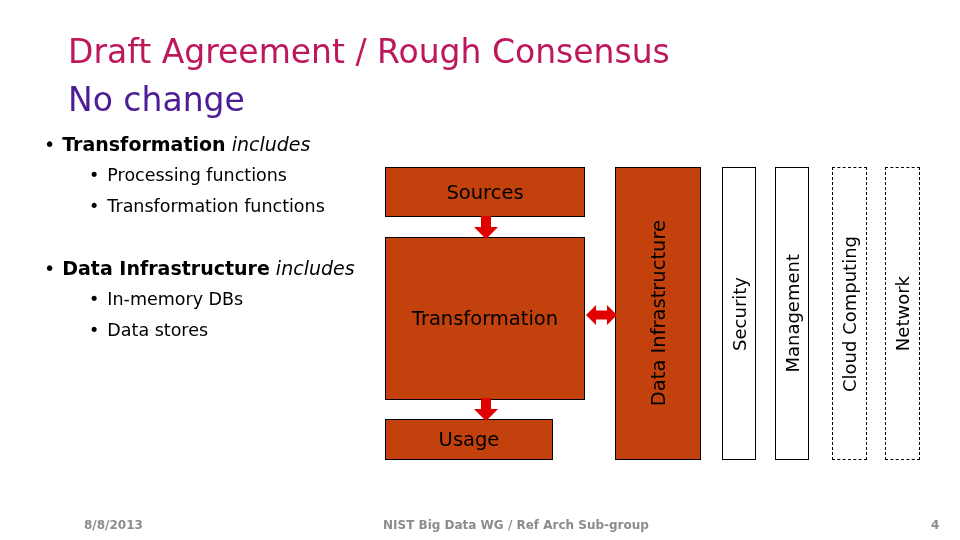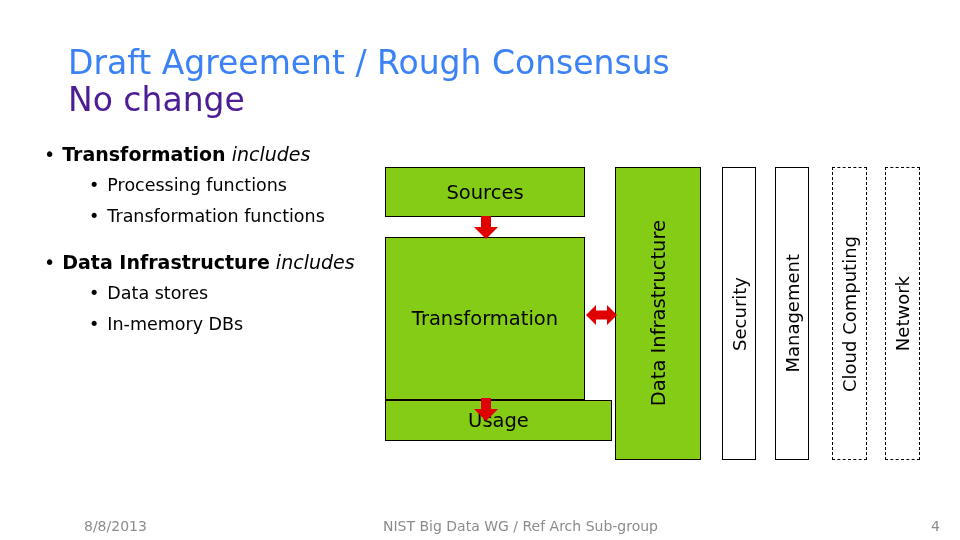--- a/index.html
+++ b/index.html
@@ -13,43 +13,43 @@
     position: relative;
     overflow: hidden;
     font-family: "DejaVu Sans", sans-serif;
     color: #000000;
   }
 
   
   #slide-title {
     position: absolute;
     left: 68px;
-    top: 41px;
+    top: 30px;
     width: 700px;
     font-size: 33px;
     line-height: 43px;
     letter-spacing: 0px;
-    color: #3b82f6;
+    color: #be185d;
     white-space: nowrap;
   }
   #slide-subtitle {
     position: absolute;
     left: 68px;
     top: 78px;
     font-size: 33px;
     line-height: 43px;
     color: #4c1d95;
     white-space: nowrap;
   }
 
   
   #bullet-list {
     position: absolute;
     left: 34px;
-    top: 140px;
+    top: 130px;
     width: 370px;
   }
   .l1 {
     font-size: 19px;
     line-height: 28px;
     white-space: nowrap;
     margin-bottom: 2px;
     padding-left: 10px;
   }
   .l1 .bt { font-weight: bold; }
@@ -64,21 +64,21 @@
     padding-left: 55px;
   }
   .l2-bullet { margin-right: 8px; }
 
   
   #diagram { position: absolute; left: 0; top: 0; width: 960px; height: 540px; }
 
   .dbox {
     position: absolute;
     box-sizing: border-box;
-    background: #84cc16;
+    background: #c2410c;
     border: 1.5px solid #000000;
     display: flex;
     align-items: center;
     justify-content: center;
     font-size: 19.5px;
     color: #000000;
   }
   .obox {
     position: absolute;
     box-sizing: border-box;
@@ -93,40 +93,41 @@
   .obox.dashed { border-style: dashed; border-width: 1.6px; }
 
   .vlabel {
     writing-mode: vertical-rl;
     transform: rotate(180deg);
     white-space: nowrap;
   }
 
   #box-sources      { left: 385px; top: 167px; width: 200px; height: 50px; }
   #box-transform    { left: 385px; top: 237px; width: 200px; height: 163px; }
-  #box-usage        { left: 385px; top: 400px; width: 227px; height: 41px; }
+  #box-usage        { left: 385px; top: 419px; width: 168px; height: 41px; }
   #box-datainfra    { left: 615px; top: 167px; width: 86px; height: 293px; font-size: 19.5px; }
   #box-security     { left: 722px; top: 167px; width: 34px; height: 293px; }
   #box-management   { left: 775px; top: 167px; width: 34px; height: 293px; }
   #box-cloud        { left: 832px; top: 167px; width: 35px; height: 293px; }
   #box-network      { left: 885px; top: 167px; width: 35px; height: 293px; }
 
   
   .arrow { position: absolute; }
   #arrow-sources-transform { left: 470px; top: 216px; width: 32px; height: 24px; }
   #arrow-transform-usage   { left: 470px; top: 398px; width: 32px; height: 24px; }
   #arrow-transform-infra   { left: 586px; top: 303px; width: 31px; height: 24px; }
 
   
   .footer {
     position: absolute;
     bottom: 0;
-    font-size: 14px;
+    font-size: 12px;
     color: #8C8C8C;
     white-space: nowrap;
+    font-weight: bold;
   }
   #footer-date { left: 84px; top: 518px; bottom: auto; }
   #footer-center { left: 383px; top: 518px; bottom: auto; text-align: center; }
   #footer-page { left: 931px; top: 518px; bottom: auto; }
 </style>
 </head>
 <body>
 
 <div id="slide-title">Draft Agreement / Rough Consensus</div>
 <div id="slide-subtitle">No change</div>
@@ -135,27 +136,27 @@
 
   <div class="l1">
     <span class="l1-bullet">•</span><span class="bt">Transformation</span>&nbsp;<span class="it">includes</span>
   </div>
 
   <div class="l2group">
     <div class="l2"><span class="l2-bullet">•</span><span>Processing functions</span></div>
     <div class="l2"><span class="l2-bullet">•</span><span>Transformation functions</span></div>
   </div>
 
-  <div class="l1" style="margin-top:16px;">
+  <div class="l1" style="margin-top:32px;">
     <span class="l1-bullet">•</span><span class="bt">Data Infrastructure</span>&nbsp;<span class="it">includes</span>
   </div>
 
   <div class="l2group">
+    <div class="l2"><span class="l2-bullet">•</span><span>In-memory DBs</span></div>
     <div class="l2"><span class="l2-bullet">•</span><span>Data stores</span></div>
-    <div class="l2"><span class="l2-bullet">•</span><span>In-memory DBs</span></div>
   </div>
 
 </div>
 
 <div id="diagram">
 
   <div class="dbox" id="box-sources">
     <span>Sources</span>
   </div>
 

